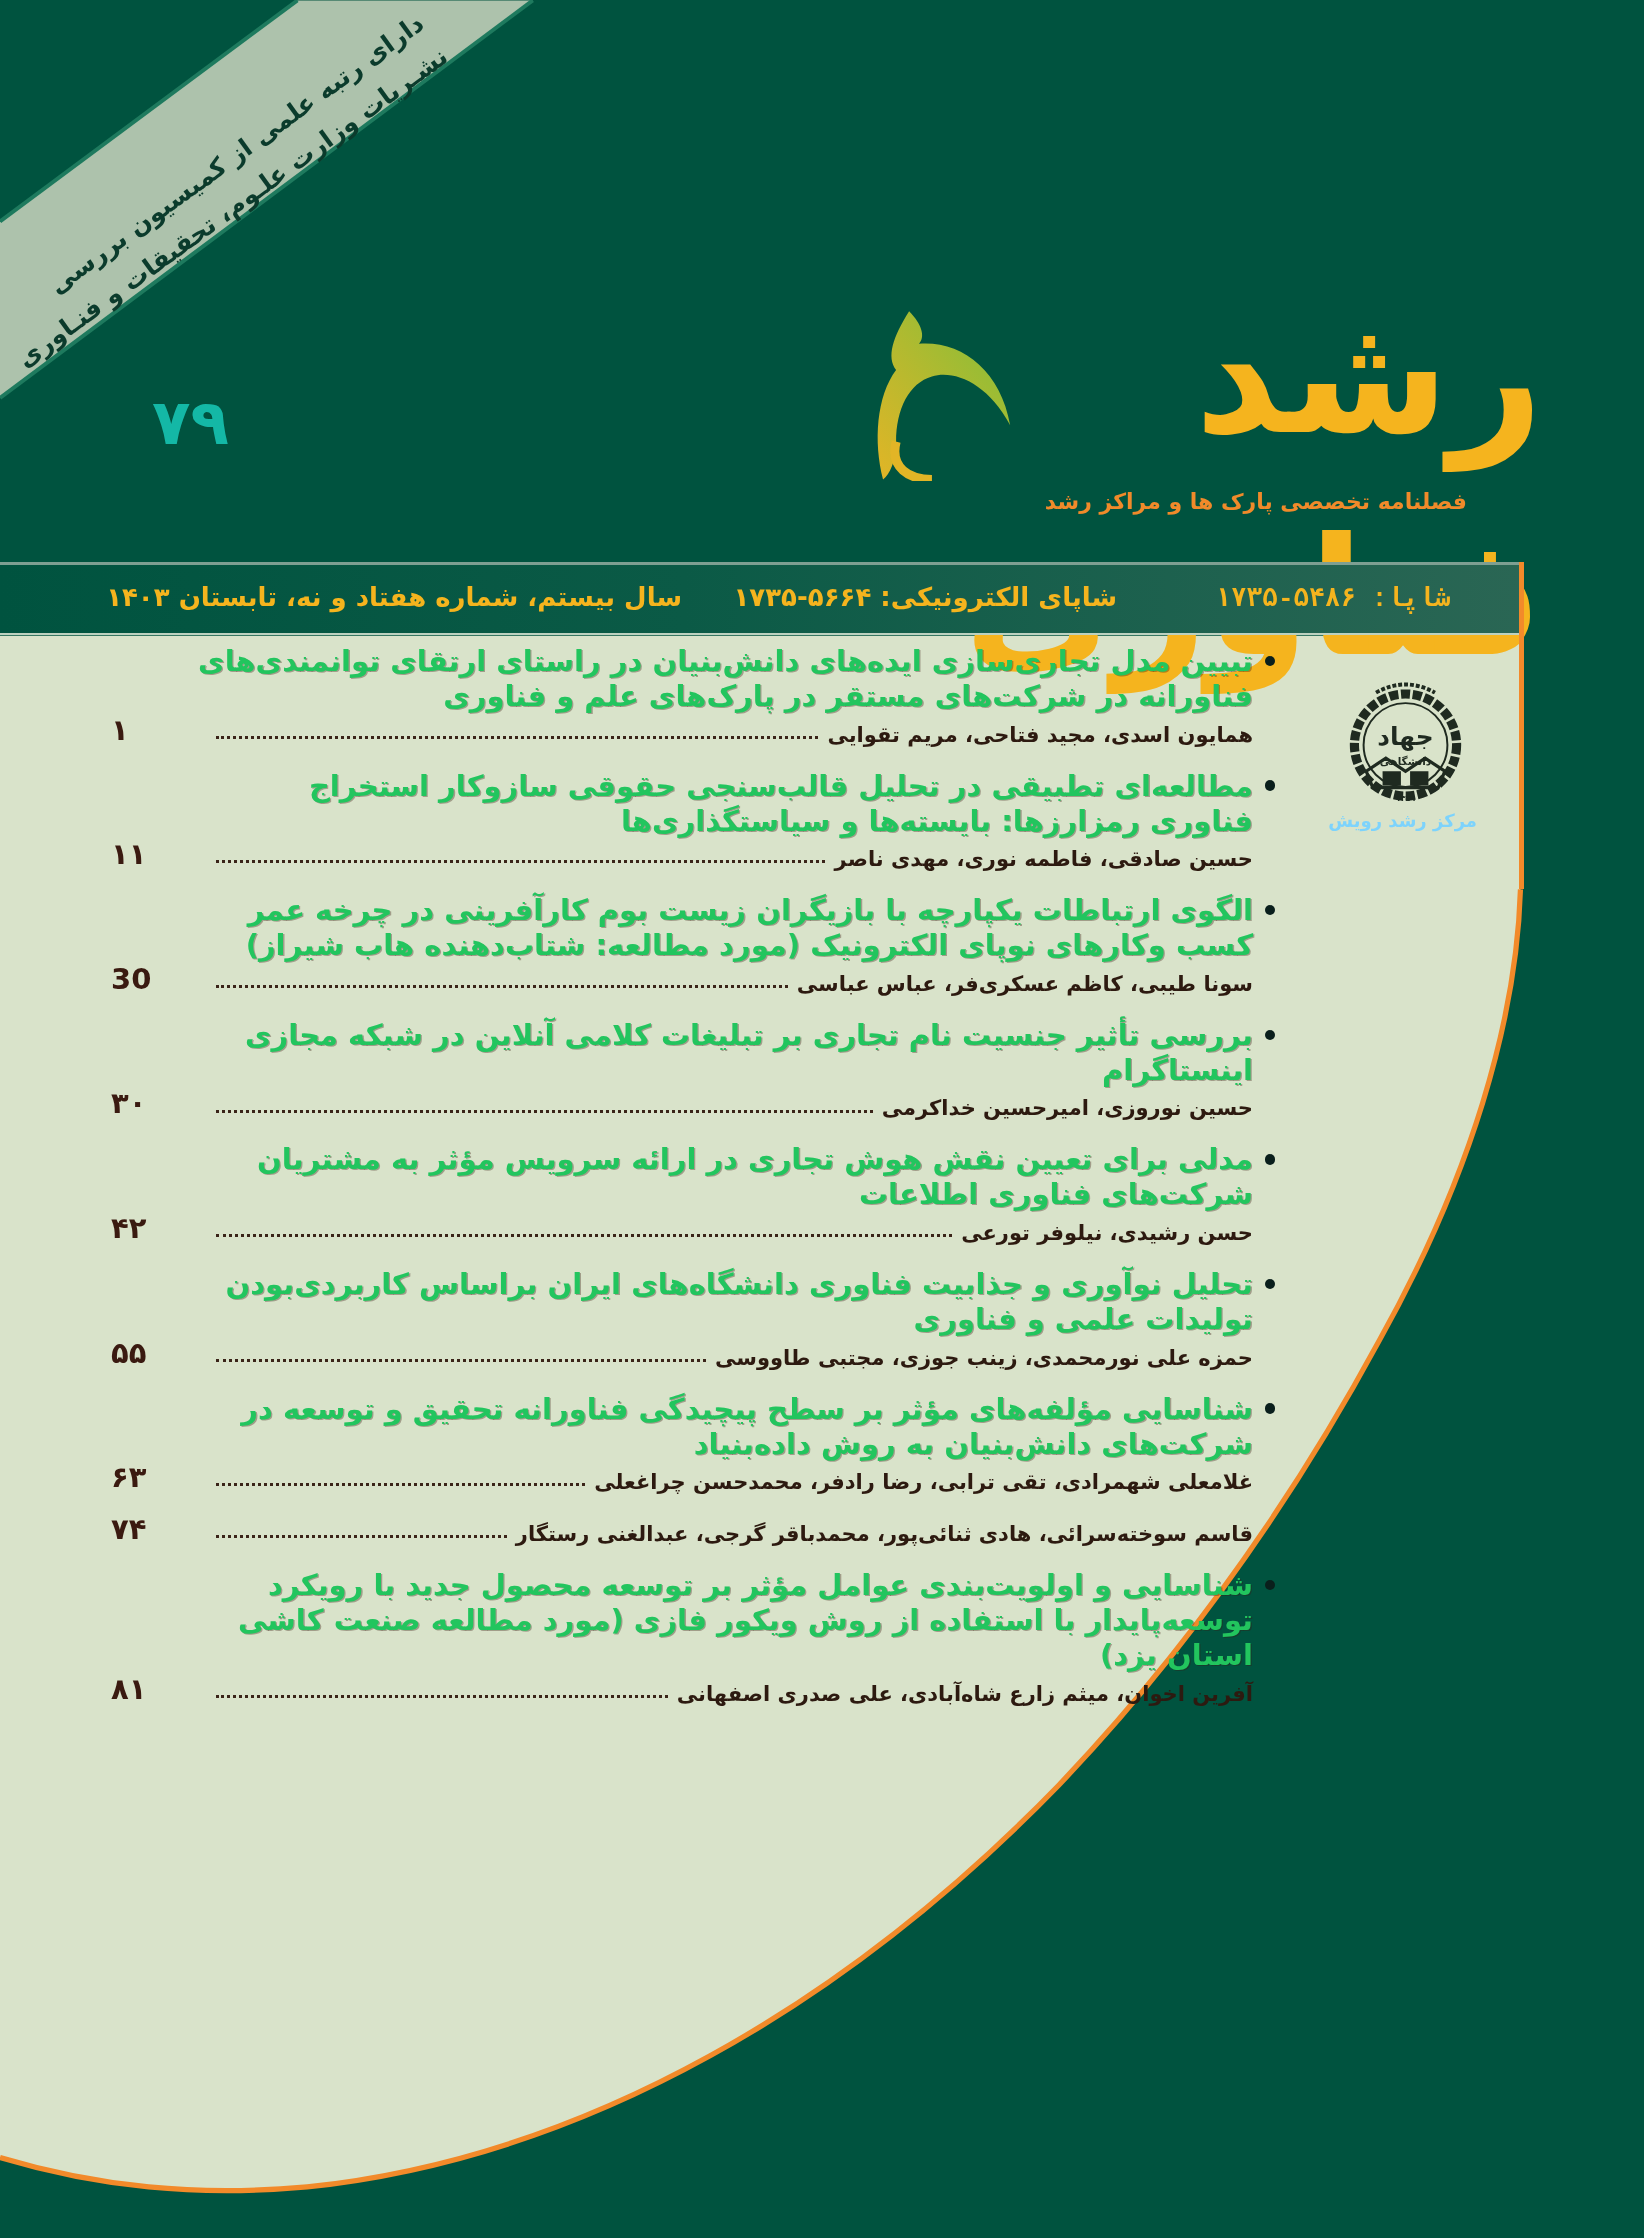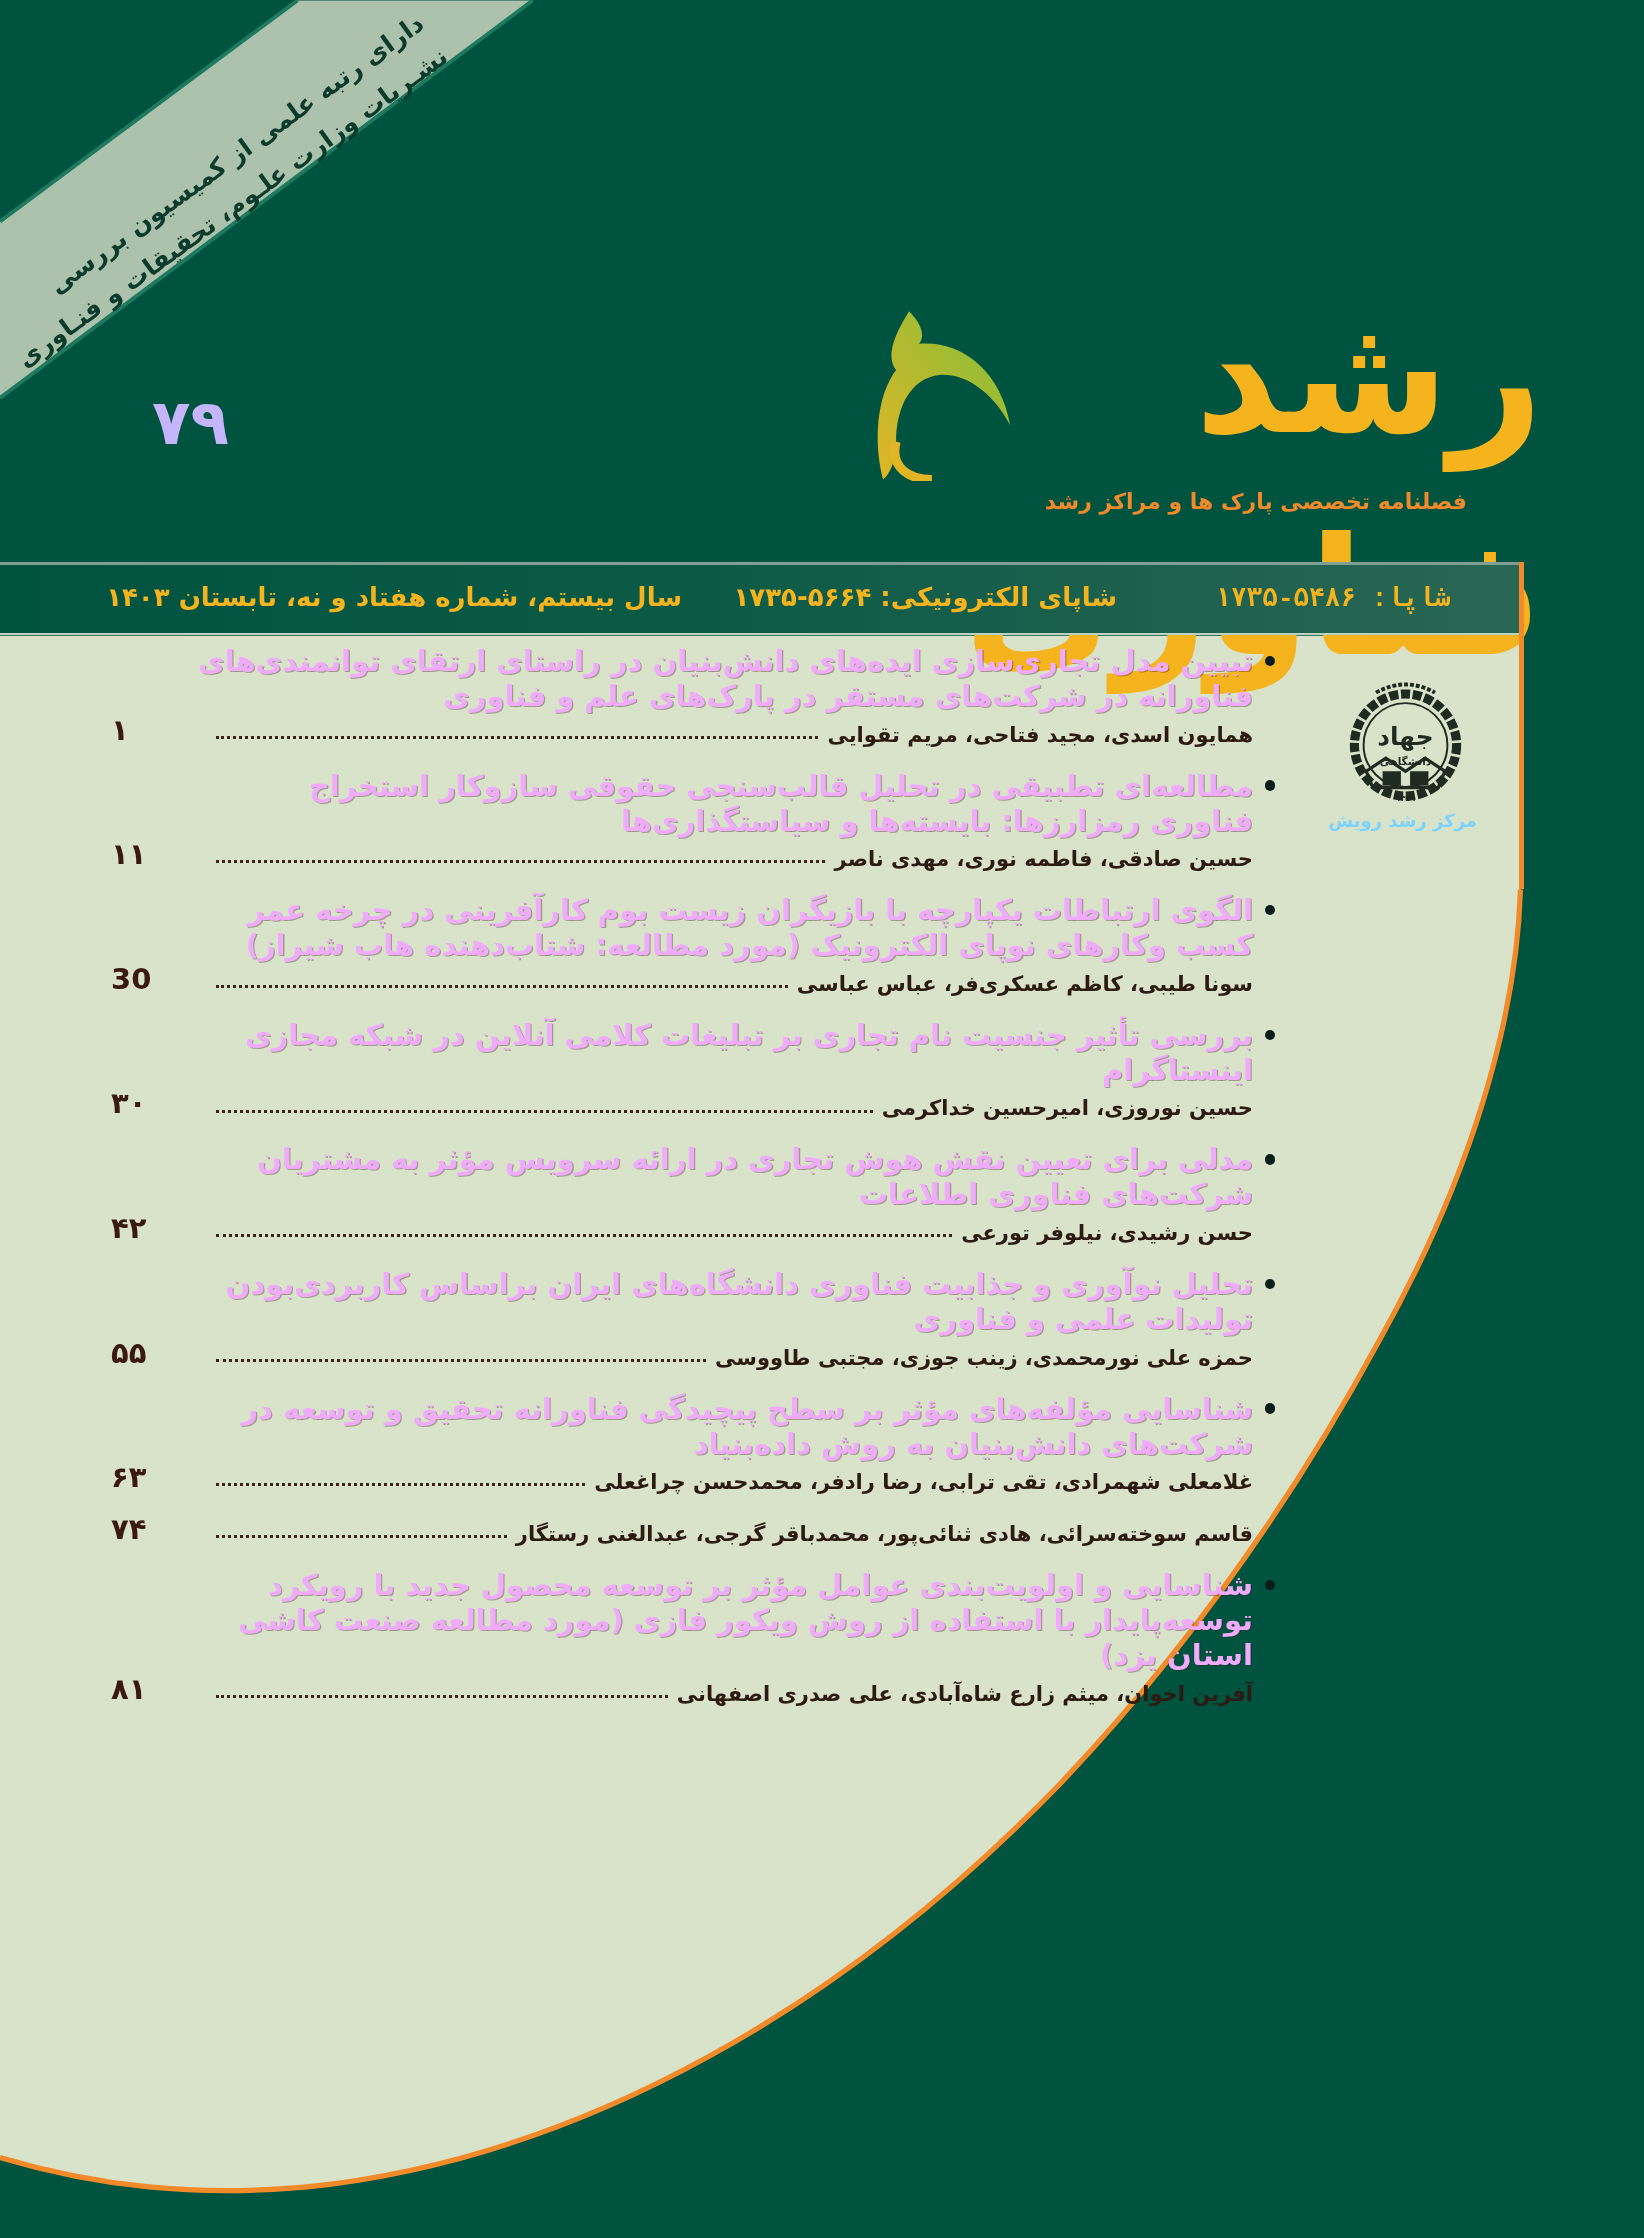--- a/index.html
+++ b/index.html
@@ -19,21 +19,21 @@
       transform: rotate(-36deg);
       color: #0b3b2c; font-size: 25px; line-height: 41px;
       text-align: center; direction: rtl; font-weight: bold;
       z-index: 2;
     }
     .ribbon-text div { white-space: nowrap; }
 
     
     .issue-number {
       position: absolute; left: 152px; top: 386px;
-      color: #c4b5fd; font-size: 63px; font-weight: bold;
+      color: #14b8a6; font-size: 63px; font-weight: bold;
       z-index: 2; direction: rtl; letter-spacing: 3.9px;
     }
 
     
     .logo {
       position: absolute; left: 850px; top: 265px; width: 693px; height: 262px;
       z-index: 2;
     }
     .logo-title {
       position: absolute; right: 0; top: 0;
@@ -80,21 +80,21 @@
       margin-top: 3.9px; white-space: nowrap;
     }
 
     
     .toc {
       position: absolute; left: 196px; top: 644px; width: 1079px;
       z-index: 2; direction: rtl;
     }
     .article { position: relative; margin-bottom: 22px; }
     .article-title {
-      color: #f0abfc; font-weight: bold; font-size: 29px; line-height: 35px;
+      color: #22c55e; font-weight: bold; font-size: 29px; line-height: 35px;
       padding-right: 22px; position: relative;
       text-shadow: 1.3px 1.3px 0 rgba(58,26,16,0.35);
     }
     .bullet {
       position: absolute; right: 0; top: 11.8px;
       width: 10.5px; height: 10.5px; border-radius: 50%; background: #0a1f1c;
     }
     .article-authors-row {
       display: flex; align-items: flex-end; direction: rtl;
       padding-right: 22px; margin-top: 2.6px; height: 30px;

